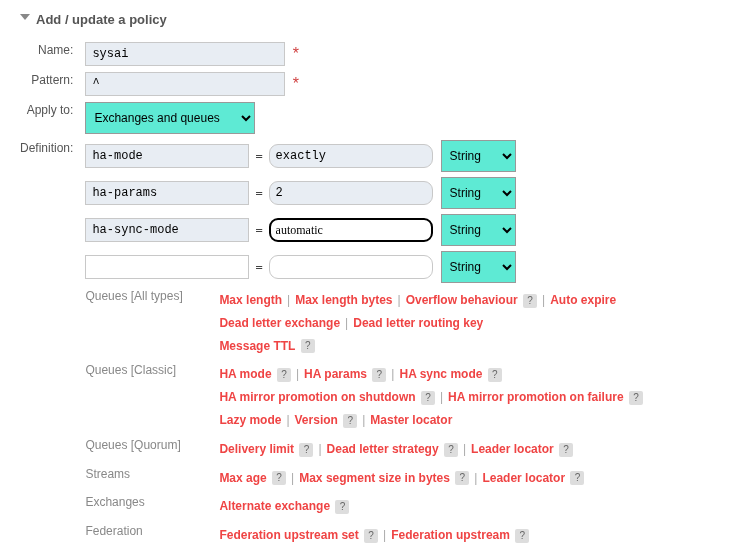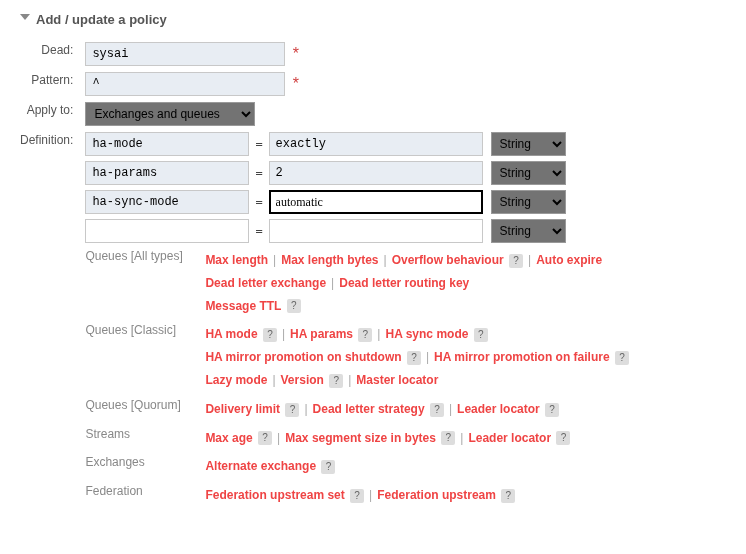--- a/index.html
+++ b/index.html
@@ -43,31 +43,31 @@
     padding: 4px 6px;
     box-sizing: border-box;
     height: 24px;
   }
   input.white { background: #fff; }
   input.active { border: 2px solid #000; background:#fff; padding:3px 5px;font-family:Liberation Serif, serif; }
   .req { color: #d04040; margin-left: 4px; font-size: 16px; vertical-align: middle; }
   select {
     font-family: Arial, sans-serif;
     font-size: 12px;
-    background: #737373;
+    background: #5eead4;
     border: 1px solid #999;
-    height: 24px;
+    height: 32px;
     padding: 2px 4px;
   }
   .def-row { display: flex; align-items: center; margin-bottom: 5px; }
   .def-row input.k { width: 164px; }
   .def-row .eq { margin: 0 6px; font-family: monospace; }
-  .def-row input.v { width: 214px; }
+  .def-row input.v { width: 164px; border-radius: 9px; }
   .def-row select { margin-left: 8px; width: 75px; }
-  .hints-row { display: flex; margin-top: 6px; }
+  .hints-row { display: flex; margin-top: 6px; gap: 14px; }
   .hints-label {
     width: 120px; color: #888; font-size: 12px;
     flex-shrink: 0;
   }
   .hints-body {
     flex: 1;
     line-height: 1.9;
     font-size: 12px;
   }
   .hints-body b { color: #ef4444; font-weight: bold; cursor: pointer; }
@@ -92,21 +92,21 @@
 <div class="section-header">
   <svg width="10" height="10" viewBox="0 0 10 10">
       <polygon points="0,2 10,2 5,8" fill="#888"></polygon>
     </svg>
   <span>Add / update a policy</span>
 </div>
 
 <table class="form">
   <tbody>
       <tr>
-    <th>Dead:</th>
+    <th>Name:</th>
     <td>
       <input type="text" style="width: 200px;" value="sysai">
       <span class="req">*</span>
     </td>
   </tr>
   <tr>
     <th>Pattern:</th>
     <td>
       <input type="text" style="width: 200px;" value="^">
       <span class="req">*</span>

